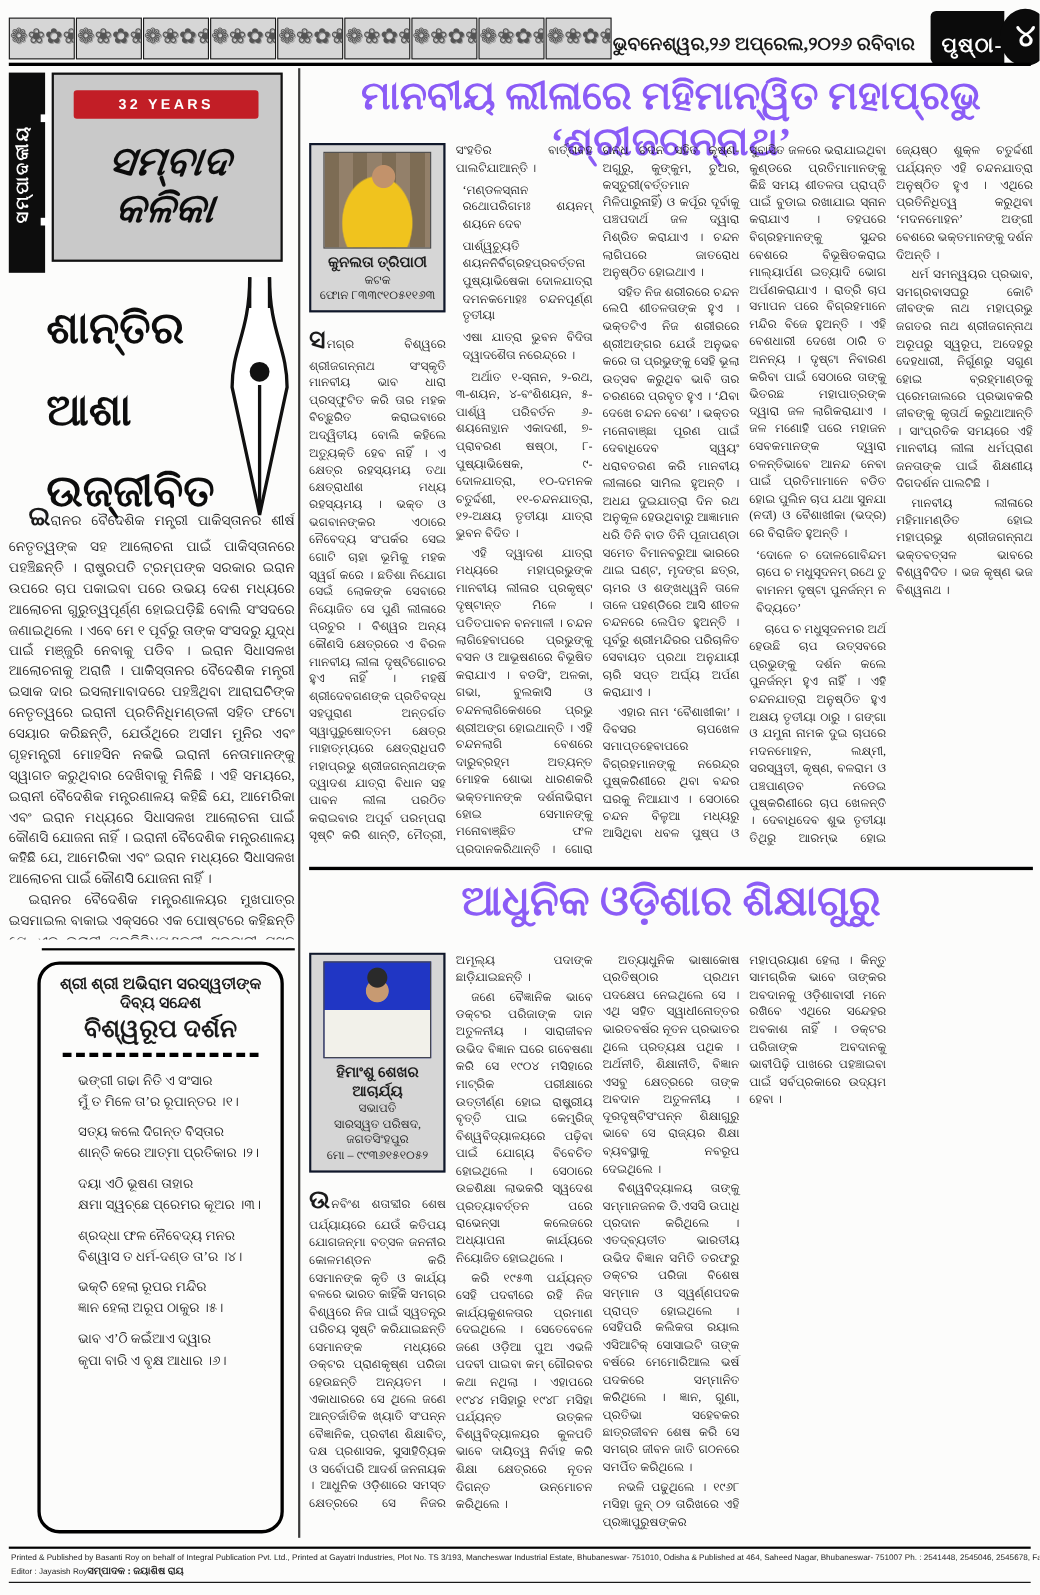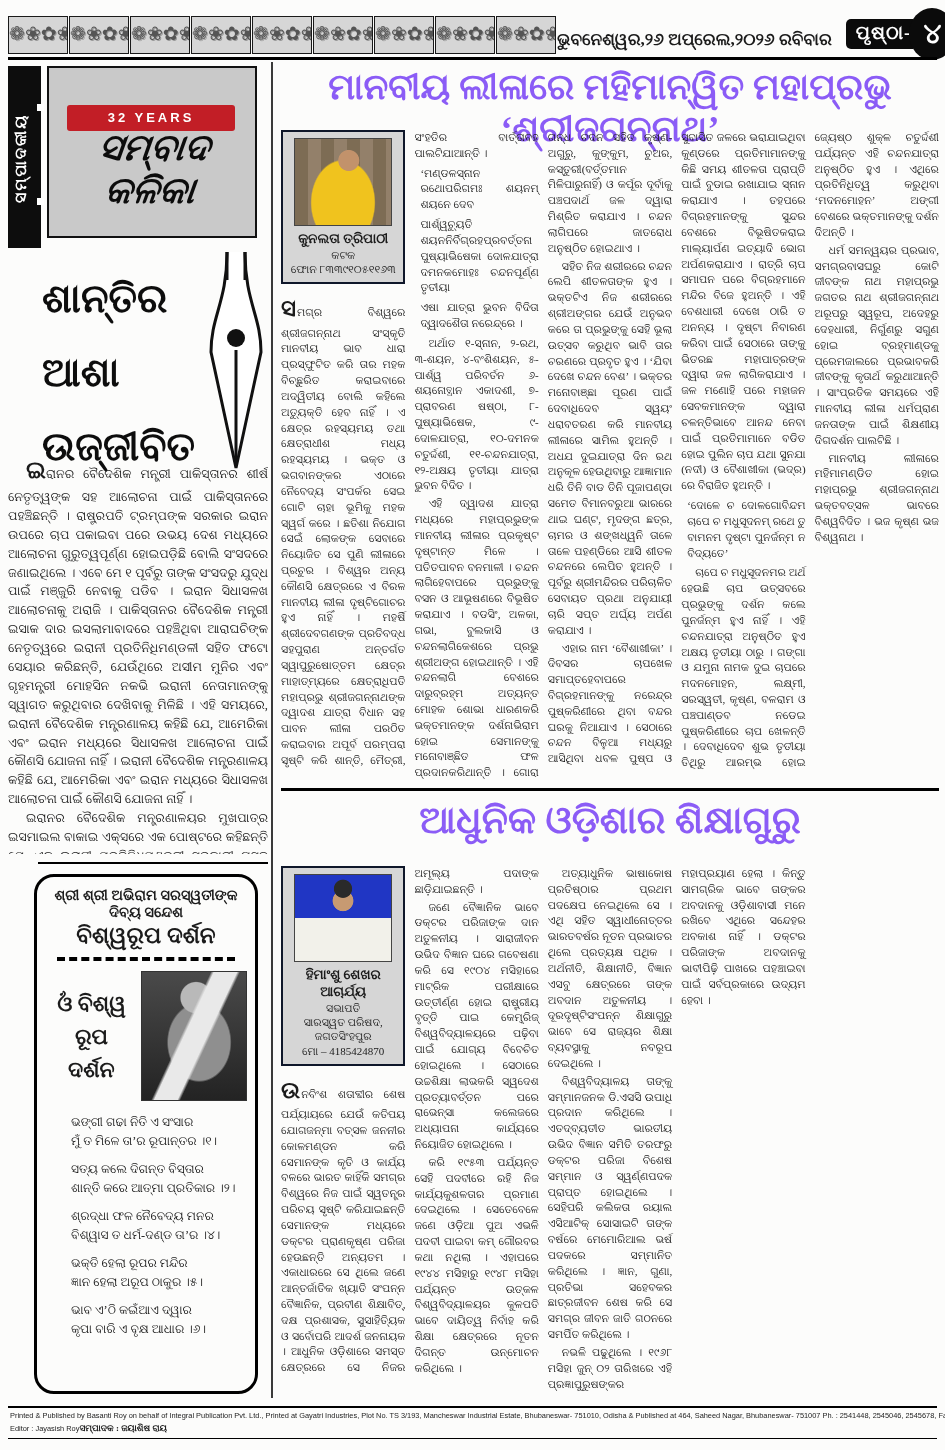--- a/index.html
+++ b/index.html
@@ -9,35 +9,35 @@
 
   
   .masthead{left:8px;top:6px;width:929px;height:48px;display:flex;align-items:flex-end;}
   .floral-strip{display:flex;height:38px;}
   .floral-tile{width:58px;height:36px;background:#d6d6d6;border:1px solid #1a1a1a;margin-right:1px;
       font-size:19px;line-height:34px;text-align:center;color:#555;overflow:hidden;
       text-shadow:1px 1px 0 #9a9a9a;}
   .date-line{flex:1;text-align:right;font-weight:bold;font-size:17px;padding:0 14px 4px 0;white-space:nowrap;}
   .page-badge{display:flex;align-items:center;margin-bottom:-6px;}
   .page-badge .tag{background:#0b0b0b;color:#fff;font-weight:bold;font-size:19px;
-      padding:3px 2px 5px 10px;border-radius:5px 0 0 5px;letter-spacing:1px;}
+      padding:21px 2px 5px 10px;border-radius:5px 0 0 5px;letter-spacing:1px;}
   .page-badge .num{width:46px;height:52px;background:#0b0b0b;border-radius:50%;margin-left:-4px;
       color:#fff;font-size:28px;font-weight:bold;display:flex;align-items:center;justify-content:center;}
   .top-rule{left:8px;top:57px;width:929px;height:3px;background:#000;}
 
   
   .vert-strip{left:8px;top:66px;width:33px;height:182px;background:#0d0d0d;}
   .vert-strip span{position:absolute;left:4px;top:8px;color:#fff;font-weight:bold;font-size:16px;
       writing-mode:vertical-rl;transform:rotate(180deg);height:168px;text-align:center;letter-spacing:2px;}
   .vs-sq{position:absolute;right:-3px;width:7px;height:7px;background:#fff;}
   .logo-box{left:47px;top:66px;width:206px;height:168px;background:#c9c9c9;border:2px solid #111;
       overflow:hidden;}
   .ribbon{position:absolute;left:18px;top:14px;width:168px;height:26px;background:#c21e26;
       color:#fff;font-family:"Liberation Sans",sans-serif;font-weight:bold;font-size:13px;
-      letter-spacing:3px;text-align:center;line-height:26px;border-radius:3px;margin-top:23px;}
+      letter-spacing:3px;text-align:center;line-height:26px;border-radius:3px;}
   .ribbon:before,.ribbon:after{content:"";position:absolute;top:10px;width:40px;height:24px;background:#a3161d;z-index:-1;}
   .ribbon:before{left:-16px;transform:rotate(18deg);}
   .ribbon:after{right:-16px;transform:rotate(-18deg);}
   .logo-script{position:absolute;left:0;right:0;top:58px;text-align:center;font-size:37px;
       font-style:italic;font-weight:bold;transform:skewX(-6deg);color:#0c0c0c;}
   .pen{left:205px;top:250px;width:62px;height:235px;}
   .edit-headline{left:10px;top:262px;width:195px;font-size:40px;font-weight:bold;line-height:1.85;
       white-space:pre-line;color:#0d0d0d;margin-left:32px;}
   .edit-body{left:8px;top:452px;width:260px;height:402px;overflow:hidden;font-size:12.6px;
       line-height:1.5;text-align:justify;}
@@ -151,30 +151,27 @@
     <p class="lead">ଇରାନର ବୈଦେଶିକ ମନ୍ତ୍ରୀ ପାକିସ୍ତାନର ଶୀର୍ଷ ନେତୃତ୍ୱଙ୍କ ସହ ଆଲୋଚନା ପାଇଁ ପାକିସ୍ତାନରେ ପହଞ୍ଚିଛନ୍ତି । ରାଷ୍ଟ୍ରପତି ଟ୍ରମ୍ପଙ୍କ ସରକାର ଇରାନ ଉପରେ ଚାପ ପକାଇବା ପରେ ଉଭୟ ଦେଶ ମଧ୍ୟରେ ଆଲୋଚନା ଗୁରୁତ୍ୱପୂର୍ଣ୍ଣ ହୋଇପଡ଼ିଛି ବୋଲି ସଂସଦରେ ଜଣାଇଥିଲେ । ଏବେ ମେ ୧ ପୂର୍ବରୁ ତାଙ୍କ ସଂସଦରୁ ଯୁଦ୍ଧ ପାଇଁ ମଞ୍ଜୁରି ନେବାକୁ ପଡିବ । ଇରାନ ସିଧାସଳଖ ଆଲୋଚନାକୁ ଅରାଜି । ପାକିସ୍ତାନର ବୈଦେଶିକ ମନ୍ତ୍ରୀ ଇସାକ ଦାର ଇସଲାମାବାଦରେ ପହଞ୍ଚିଥିବା ଆରାଘଚିଙ୍କ ନେତୃତ୍ୱରେ ଇରାନୀ ପ୍ରତିନିଧିମଣ୍ଡଳୀ ସହିତ ଫଟୋ ସେୟାର କରିଛନ୍ତି, ଯେଉଁଥିରେ ଅସୀମ ମୁନିର ଏବଂ ଗୃହମନ୍ତ୍ରୀ ମୋହସିନ ନକଭି ଇରାନୀ ନେତାମାନଙ୍କୁ ସ୍ୱାଗତ କରୁଥିବାର ଦେଖିବାକୁ ମିଳିଛି । ଏହି ସମୟରେ, ଇରାନୀ ବୈଦେଶିକ ମନ୍ତ୍ରଣାଳୟ କହିଛି ଯେ, ଆମେରିକା ଏବଂ ଇରାନ ମଧ୍ୟରେ ସିଧାସଳଖ ଆଲୋଚନା ପାଇଁ କୌଣସି ଯୋଜନା ନାହିଁ । ଇରାନୀ ବୈଦେଶିକ ମନ୍ତ୍ରଣାଳୟ କହିଛି ଯେ, ଆମେରିକା ଏବଂ ଇରାନ ମଧ୍ୟରେ ସିଧାସଳଖ ଆଲୋଚନା ପାଇଁ କୌଣସି ଯୋଜନା ନାହିଁ ।</p>
     <p>ଇରାନର ବୈଦେଶିକ ମନ୍ତ୍ରଣାଳୟର ମୁଖପାତ୍ର ଇସମାଇଲ ବାକାଇ ଏକ୍ସରେ ଏକ ପୋଷ୍ଟରେ କହିଛନ୍ତି ଯେ, ଏକ ଇରାନୀ ପ୍ରତିନିଧିମଣ୍ଡଳୀ ସରକାରୀ ଗସ୍ତ ପାଇଁ ଇସଲାମାବାଦରେ ପହଞ୍ଚିଛି । ଆମେରିକା ଦ୍ୱାରା ତେହେରାନ ଉପରେ ଲଗାଯାଇଥିବା ଯୁଦ୍ଧର ଅନ୍ତ ଘଟାଇବା ପାଇଁ ବୈଦେଶିକ ମନ୍ତ୍ରୀ ଆବାସ ଅରାଘଚି ପାକିସ୍ତାନୀ ନେତାମାନଙ୍କ ସହ ଆଲୋଚନା କରିବେ । ଇରାନ-ଆମେରିକା ବୈଠକର କୌଣସି ଯୋଜନା ନାହିଁ ଇରାନର ପ୍ରସ୍ତାବ ପାକିସ୍ତାନ ମାଧ୍ୟମରେ ଆମେରିକାକୁ ପଠାଯିବ ।</p>
   </div>
 
 <div class="abs mid-rule"></div>
 
 <div class="abs ad-box">
   <div class="ad-t1">ଶ୍ରୀ ଶ୍ରୀ ଅଭିରାମ ସରସ୍ୱତୀଙ୍କ ଦିବ୍ୟ ସନ୍ଦେଶ</div>
   <div class="ad-t2">ବିଶ୍ୱରୂପ ଦର୍ଶନ</div>
   <div class="ad-dash"></div>
-  <div class="ad-row">
-    <div class="ad-side">ଓଁ ବିଶ୍ୱ ରୂପ
-ଦର୍ଶନ</div>
-    <div class="sadhu-photo"></div>
-  </div>
   <div class="verses">
       <p>ଭଙ୍ଗୀ ଗଢା ନିତି ଏ ସଂସାର
 ମୁଁ ତ ମିଳେ ତା’ର ରୂପାନ୍ତର ।୧।</p>
       <p>ସତ୍ୟ କଲେ ଦିଗନ୍ତ ବିସ୍ତାର
 ଶାନ୍ତି କରେ ଆତ୍ମା ପ୍ରତିକାର ।୨।</p>
+      <p>ଦୟା ଏଠି ଭୂଷଣ ତାହାର
+କ୍ଷମା ସ୍ୱଚ୍ଛେ ପ୍ରେମର କୂଅର ।୩।</p>
       <p>ଶ୍ରଦ୍ଧା ଫଳ ନୈବେଦ୍ୟ ମନର
 ବିଶ୍ୱାସ ତ ଧର୍ମ-ଦଣ୍ଡ ତା’ର ।୪।</p>
       <p>ଭକ୍ତି ହେଲା ରୂପର ମନ୍ଦିର
 ଜ୍ଞାନ ହେଲା ଅରୂପ ଠାକୁର ।୫।</p>
       <p>ଭାବ ଏ’ଠି କଇଁଆଏ ଦ୍ୱାର
 କୃପା ବାରି ଏ ବୃକ୍ଷ ଆଧାର ।୬।</p>
     </div>
 
 </div>
 
@@ -197,21 +194,21 @@
 
 <div class="abs headline h-art2">ଆଧୁନିକ ଓଡ଼ିଶାର ଶିକ୍ଷାଗୁରୁ</div>
 
 <div class="abs art-body art2">
   <div class="author-box">
     <div class="photo photo-m"></div>
     <div class="author-name">ହିମାଂଶୁ ଶେଖର ଆଚାର୍ଯ୍ୟ</div>
     <div class="author-sub">ସଭାପତି</div>
     <div class="author-sub">ସାରସ୍ୱତ ପରିଷଦ,</div>
     <div class="author-sub">ଜଗତସିଂହପୁର</div>
-    <div class="author-sub">ମୋ – 4185424870</div>
+    <div class="author-sub">ମୋ – ୯୯୩୬୧୫୧୦୫୨</div>
   </div>
   <div style="display:contents"><p class="lead">ଉନବିଂଶ ଶତାବ୍ଦୀର ଶେଷ ପର୍ଯ୍ୟାୟରେ ଯେଉଁ କତିପୟ ଯୋଗଜନ୍ମା ବତ୍ସଳ ଜନନୀର କୋଳମଣ୍ଡନ କରି ସେମାନଙ୍କ କୃତି ଓ କାର୍ଯ୍ୟ ବଳରେ ଭାରତ କାହିଁକି ସମଗ୍ର ବିଶ୍ୱରେ ନିଜ ପାଇଁ ସ୍ୱତନ୍ତ୍ର ପରିଚୟ ସୃଷ୍ଟି କରିଯାଇଛନ୍ତି ସେମାନଙ୍କ ମଧ୍ୟରେ ଡକ୍ଟର ପ୍ରାଣକୃଷ୍ଣ ପରିଜା ହେଉଛନ୍ତି ଅନ୍ୟତମ । ଏକାଧାରରେ ସେ ଥିଲେ ଜଣେ ଆନ୍ତର୍ଜାତିକ ଖ୍ୟାତି ସଂପନ୍ନ ବୈଜ୍ଞାନିକ, ପ୍ରବୀଣ ଶିକ୍ଷାବିତ୍, ଦକ୍ଷ ପ୍ରଶାସକ, ସୁସାହିତ୍ୟିକ ଓ ସର୍ବୋପରି ଆଦର୍ଶ ଜନନାୟକ । ଆଧୁନିକ ଓଡ଼ିଶାରେ ସମସ୍ତ କ୍ଷେତ୍ରରେ ସେ ନିଜର ଅମୂଲ୍ୟ ପଦାଙ୍କ ଛାଡ଼ିଯାଇଛନ୍ତି ।</p><p>ଜଣେ ବୈଜ୍ଞାନିକ ଭାବେ ଡକ୍ଟର ପରିଜାଙ୍କ ଦାନ ଅତୁଳନୀୟ । ସାରାଜୀବନ ଉଭିଦ ବିଜ୍ଞାନ ଘରେ ଗବେଷଣା କରି ସେ ୧୯୦୪ ମସିହାରେ ମାଟ୍ରିକ ପରୀକ୍ଷାରେ ଉତ୍ତୀର୍ଣ୍ଣ ହୋଇ ରାଷ୍ଟ୍ରୀୟ ବୃତ୍ତି ପାଇ କେମ୍ବ୍ରିଜ୍ ବିଶ୍ୱବିଦ୍ୟାଳୟରେ ପଢ଼ିବା ପାଇଁ ଯୋଗ୍ୟ ବିବେଚିତ ହୋଇଥିଲେ । ସେଠାରେ ଉଚ୍ଚଶିକ୍ଷା ଲାଭକରି ସ୍ୱଦେଶ ପ୍ରତ୍ୟାବର୍ତ୍ତନ ପରେ ରାଭେନ୍ସା କଲେଜରେ ଅଧ୍ୟାପନା କାର୍ଯ୍ୟରେ ନିୟୋଜିତ ହୋଇଥିଲେ ।</p><p>କରି ୧୯୫୩ ପର୍ଯ୍ୟନ୍ତ ସେହି ପଦବୀରେ ରହି ନିଜ କାର୍ଯ୍ୟକୁଶଳତାର ପ୍ରମାଣ ଦେଇଥିଲେ । ସେତେବେଳେ ଜଣେ ଓଡ଼ିଆ ପୁଅ ଏଭଳି ପଦବୀ ପାଇବା କମ୍ ଗୌରବର କଥା ନଥିଲା । ଏହାପରେ ୧୯୪୪ ମସିହାରୁ ୧୯୪୮ ମସିହା ପର୍ଯ୍ୟନ୍ତ ଉତ୍କଳ ବିଶ୍ୱବିଦ୍ୟାଳୟର କୁଳପତି ଭାବେ ଦାୟିତ୍ୱ ନିର୍ବାହ କରି ଶିକ୍ଷା କ୍ଷେତ୍ରରେ ନୂତନ ଦିଗନ୍ତ ଉନ୍ମୋଚନ କରିଥିଲେ ।</p><p>ଅତ୍ୟାଧୁନିକ ଭାଷାକୋଷ ପ୍ରତିଷ୍ଠାର ପ୍ରଥମ ପଦକ୍ଷେପ ନେଇଥିଲେ ସେ । ଏଥି ସହିତ ସ୍ୱାଧୀନୋତ୍ତର ଭାରତବର୍ଷର ନୂତନ ପ୍ରଭାତର ଥିଲେ ପ୍ରତ୍ୟକ୍ଷ ପଥିକ । ଅର୍ଥନୀତି, ଶିକ୍ଷାନୀତି, ବିଜ୍ଞାନ ଏସବୁ କ୍ଷେତ୍ରରେ ତାଙ୍କ ଅବଦାନ ଅତୁଳନୀୟ । ଦୂରଦୃଷ୍ଟିସଂପନ୍ନ ଶିକ୍ଷାଗୁରୁ ଭାବେ ସେ ରାଜ୍ୟର ଶିକ୍ଷା ବ୍ୟବସ୍ଥାକୁ ନବରୂପ ଦେଇଥିଲେ ।</p><p>ବିଶ୍ୱବିଦ୍ୟାଳୟ ତାଙ୍କୁ ସମ୍ମାନଜନକ ଡି.ଏସସି ଉପାଧି ପ୍ରଦାନ କରିଥିଲେ । ଏତଦ୍ବ୍ୟତୀତ ଭାରତୀୟ ଉଭିଦ ବିଜ୍ଞାନ ସମିତି ତରଫରୁ ଡକ୍ଟର ପରିଜା ବିଶେଷ ସମ୍ମାନ ଓ ସ୍ୱର୍ଣ୍ଣପଦକ ପ୍ରାପ୍ତ ହୋଇଥିଲେ । ସେହିପରି କଲିକତା ରୟାଲ ଏସିଆଟିକ୍ ସୋସାଇଟି ତାଙ୍କ ବର୍ଷରେ ମେମୋରିଆଲ ଭର୍ଷ ପଦକରେ ସମ୍ମାନିତ କରିଥିଲେ । ଜ୍ଞାନ, ଗୁଣା, ପ୍ରତିଭା ସହେବକର ଛାତ୍ରଜୀବନ ଶେଷ କରି ସେ ସମଗ୍ର ଜୀବନ ଜାତି ଗଠନରେ ସମର୍ପିତ କରିଥିଲେ ।</p><p>ନଭଳି ପଢୁଥିଲେ । ୧୯୬୮ ମସିହା ଜୁନ୍ ୦୨ ତାରିଖରେ ଏହି ପ୍ରଜ୍ଞାପୁରୁଷଙ୍କର ମହାପ୍ରୟାଣ ହେଲା । କିନ୍ତୁ ସାମଗ୍ରିକ ଭାବେ ତାଙ୍କର ଅବଦାନକୁ ଓଡ଼ିଶାବାସୀ ମନେ ରଖିବେ ଏଥିରେ ସନ୍ଦେହର ଅବକାଶ ନାହିଁ । ଡକ୍ଟର ପରିଜାଙ୍କ ଅବଦାନକୁ ଭାବୀପିଢ଼ି ପାଖରେ ପହଞ୍ଚାଇବା ପାଇଁ ସର୍ବପ୍ରକାରେ ଉଦ୍ୟମ ହେବା ।</p></div>
 </div>
 
 <div class="abs footer">
   <div class="l1">Printed &amp; Published by Basanti Roy on behalf of Integral Publication Pvt. Ltd., Printed at Gayatri Industries, Plot No. TS 3/193, Mancheswar Industrial Estate, Bhubaneswar- 751010, Odisha &amp; Published at 464, Saheed Nagar, Bhubaneswar- 751007 Ph. : 2541448, 2545046, 2545678, Fax : 2545668.</div>
   <div class="l2">
     <span>Editor : Jayasish Roy</span>
     <span class="od">ସମ୍ପାଦକ : ଜୟାଶିଷ ରାୟ</span>
   </div>

